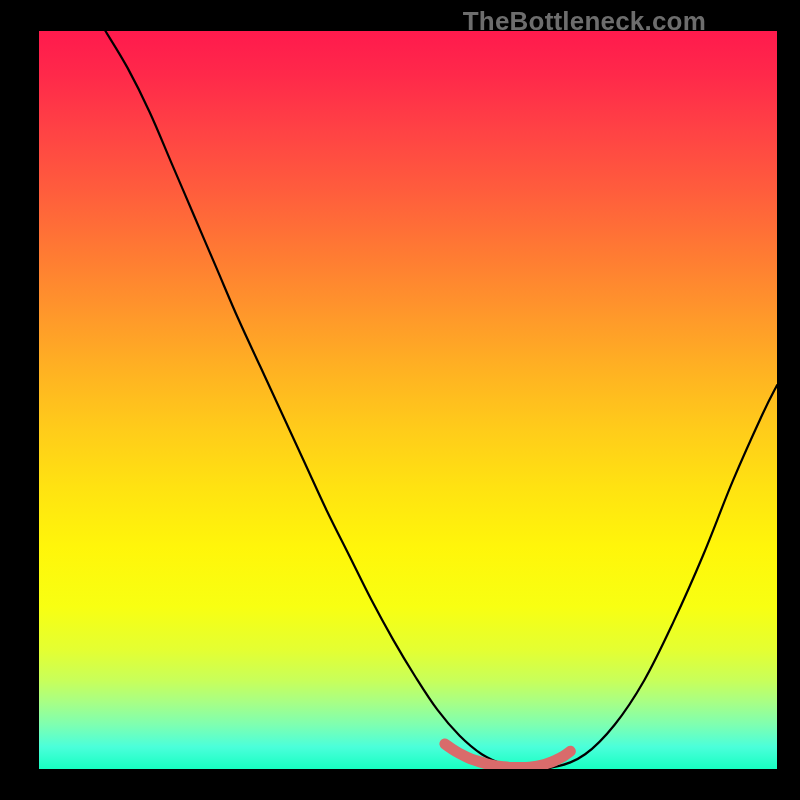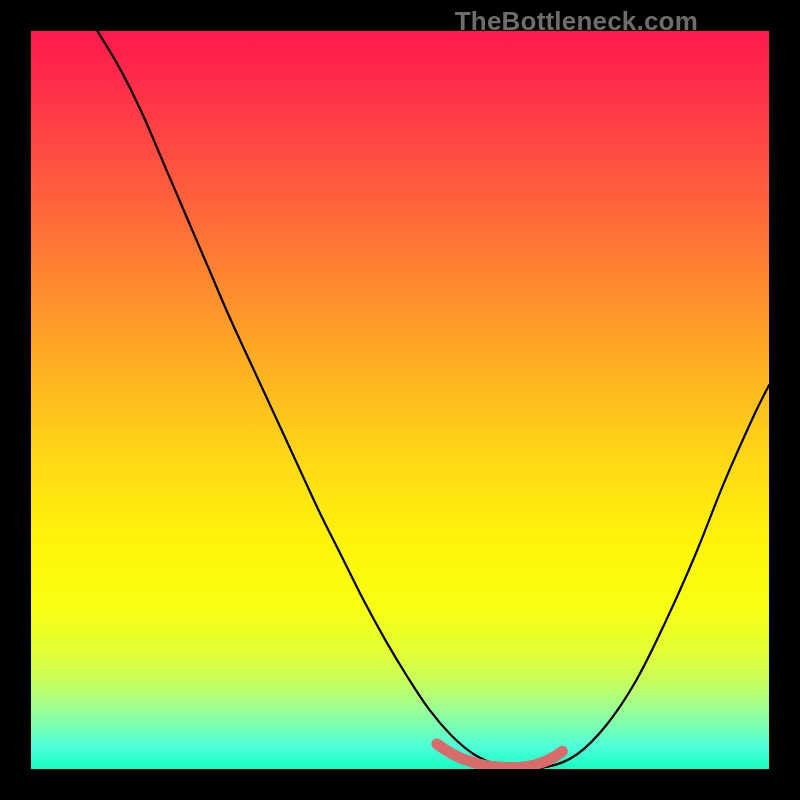--- a/index.html
+++ b/index.html
@@ -5,21 +5,21 @@
   html, body {
     margin: 0;
     padding: 0;
     width: 800px;
     height: 800px;
     background: #000000;
     overflow: hidden;
   }
   .frame {
     position: absolute;
-    left: 0;
+    left: 8px;
     top: 0;
     width: 710px;
     height: 800px;
     background: #000000;
   }
   .plot {
     position: absolute;
     left: 31px;
     top: 31px;
     width: 738px;

